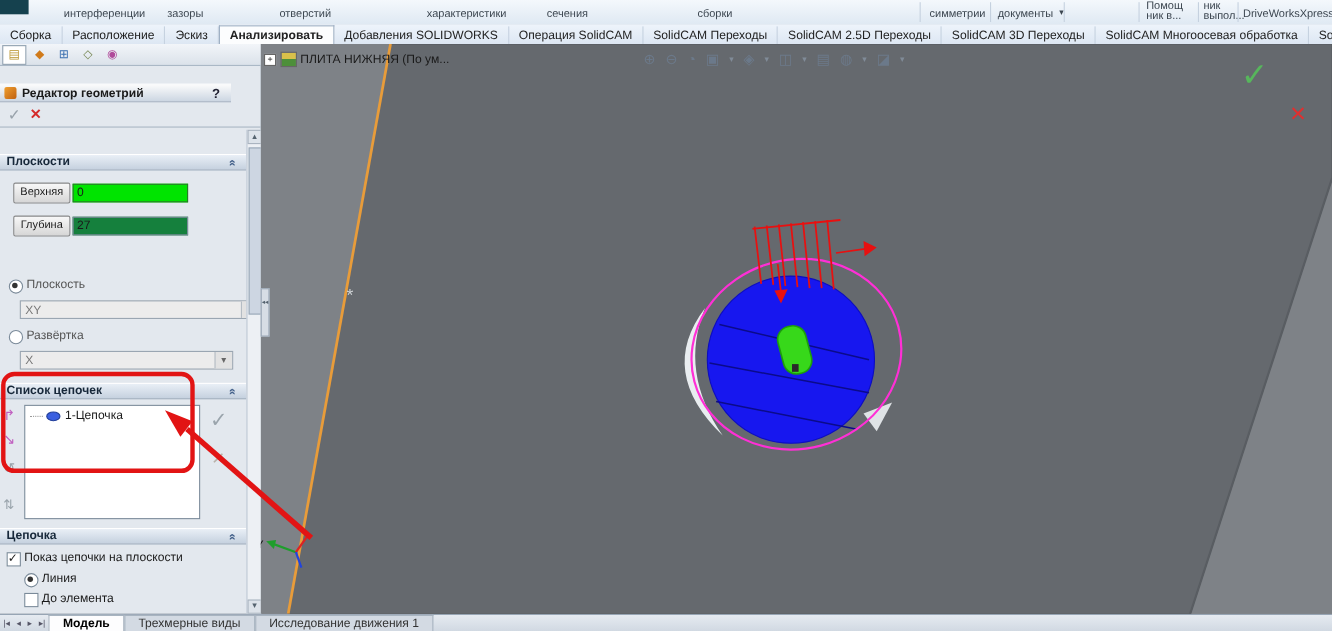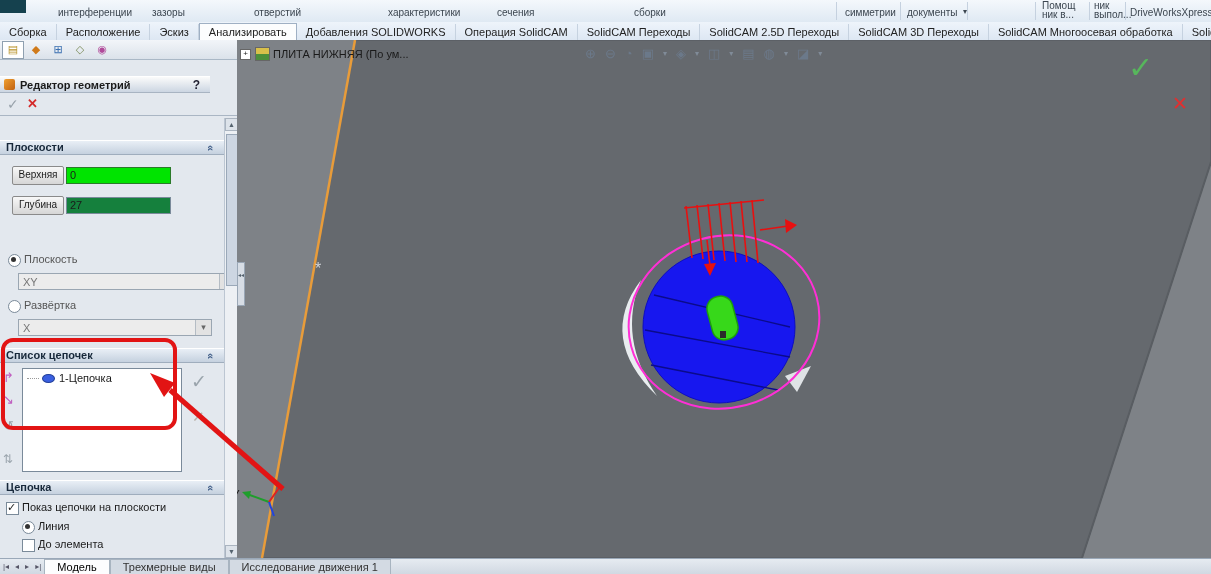--- a/index.html
+++ b/index.html
@@ -6,21 +6,21 @@
   #app{position:relative;width:1211px;height:574px;background:#7d8185;font-family:"Liberation Sans",sans-serif;font-size:11px;color:#1a1a1a;overflow:hidden}
   .abs{position:absolute}
   
   .ribbon-top{position:absolute;left:0;top:0;width:1211px;height:22px;background:linear-gradient(#f4f8fc,#dfe9f3);border-bottom:1px solid #c8d4e2;overflow:hidden}
   .frag{position:absolute;top:7px;font-size:10px;color:#3c4650;white-space:nowrap}
   .frag2{position:absolute;top:1px;font-size:10px;line-height:9px;color:#3c4650}
   .vsep{position:absolute;top:2px;width:1px;height:18px;background:#c5d1df}
   
   .tab-row{position:absolute;left:0;top:22px;width:1211px;height:18px;background:linear-gradient(#eef4fb,#dde7f3);border-bottom:1px solid #9fb0c4;display:flex;align-items:flex-end;white-space:nowrap}
   .rtab{padding:2px 9px 2px 9px;font-size:11px;color:#222;border-right:1px solid #c6d2e0;cursor:default}
-  .rtab.active{background:#fcfdfe;border:1px solid #9fb0c4;border-bottom:1px solid #fcfdfe;font-weight:normal;margin-bottom:-1px}
+  .rtab.active{background:#fcfdfe;border:1px solid #9fb0c4;border-bottom:1px solid #fcfdfe;font-weight:bold;margin-bottom:-1px}
   
   .pm{position:absolute;left:0;top:40px;width:237px;height:518px;background:#e3e8ee;border-right:1px solid #8b99a8;overflow:hidden}
   .pm-tabs{position:absolute;left:0;top:0;width:237px;height:20px;background:linear-gradient(#f2f5f9,#dbe2ea);border-bottom:1px solid #aab8c6;display:flex;align-items:center;padding-left:2px;box-sizing:border-box}
   .pm-tab{width:20px;height:16px;margin-right:2px;display:flex;align-items:center;justify-content:center;font-size:11px}
   .pm-tab.pressed{background:#fff;border:1px solid #8fa0b0}
   .pm-header{position:absolute;left:0;top:36px;width:210px;height:17px;background:linear-gradient(#fbfbfb,#ccd6e2);border-top:1px solid #fff;border-bottom:1px solid #a8b4c2;display:flex;align-items:center;padding-left:4px;box-sizing:border-box;font-weight:bold}
   .pm-header .geicon{width:11px;height:11px;background:linear-gradient(135deg,#f0a030,#c06010);border-radius:2px;margin-right:5px}
   .pm-help{position:absolute;right:10px;top:1px;font-weight:bold;color:#223;font-size:12px}
   .okrow{position:absolute;left:0;top:54px;width:237px;height:21px;border-bottom:1px solid #aab6c4}
   .sec-h{position:absolute;left:0;width:224px;height:15px;background:linear-gradient(#e9eff6,#c5d1df);border-top:1px solid #fff;border-bottom:1px solid #9fadbd;font-weight:bold;color:#15python2a3a;display:flex;padding-left:6px;box-sizing:border-box}
@@ -37,21 +37,21 @@
   .dd .txt{position:absolute;left:4px;top:2px}
   .dd .car{position:absolute;right:0;top:0;width:15px;height:100%;background:#e2e2e2;border-left:1px solid #b4bcc4;text-align:center;color:#666;font-size:9px;line-height:15px}
   .listbox{position:absolute;background:#fff;border:1px solid #7a8a9a}
   .scrollbar{position:absolute;left:224px;top:78px;width:13px;height:440px;background:#edf0f4;border-left:1px solid #bcc6d2}
   .sb-btn{position:absolute;left:0;width:13px;height:13px;background:#dde3ea;border:1px solid #aab4c0;box-sizing:border-box;font-size:7px;text-align:center;line-height:11px;color:#55636f}
   .sb-thumb{position:absolute;left:1px;top:16px;width:10px;height:150px;background:#cdd6e2;border:1px solid #9aa8b8}
   
   .bottombar{position:absolute;left:0;top:558px;width:1211px;height:16px;background:linear-gradient(#e6ebf1,#cfd7e1);border-top:1px solid #9aa8b8;display:flex;align-items:stretch}
   .nav{font-size:8px;color:#556;padding:3px 3px 0 3px}
   .sheet{padding:1px 12px;font-size:11px;color:#333;background:#d3dae3;border:1px solid #a8b4c0;border-bottom:none;margin-top:0px}
-  .sheet.active{background:#fdfdfe;font-weight:normal;color:#000}
+  .sheet.active{background:#fdfdfe;font-weight:bold;color:#000}
   
   .treeitem{position:absolute;left:240px;top:46px;height:16px;display:flex;align-items:center;z-index:4}
   .plusbox{width:9px;height:9px;border:1px solid #666;background:#fff;font-size:8px;line-height:7px;text-align:center;color:#222}
   .particon{width:13px;height:12px;margin:0 3px 0 4px;background:linear-gradient(#d9c04a 50%,#4d8f3a 50%);border:1px solid #666}
   .vtoolbar{position:absolute;left:585px;top:46px;display:flex;gap:9px;align-items:center;z-index:4;opacity:.75}
   .vtool{font-size:13px;color:#6e7f94}
   .vcaret{font-size:8px;color:#8a97a6}
   .confirm-check{position:absolute;left:1128px;top:50px;font-size:30px;color:#57b65c;z-index:4}
   .confirm-x{position:absolute;left:1172px;top:92px;font-size:19px;color:#e03030;z-index:4}
   .splitter{position:absolute;left:237px;top:262px;width:8px;height:44px;background:#d7dde5;border:1px solid #9aa7b6;z-index:5;font-size:6px;color:#55636f;text-align:center;line-height:8px;padding-top:8px;box-sizing:border-box}

